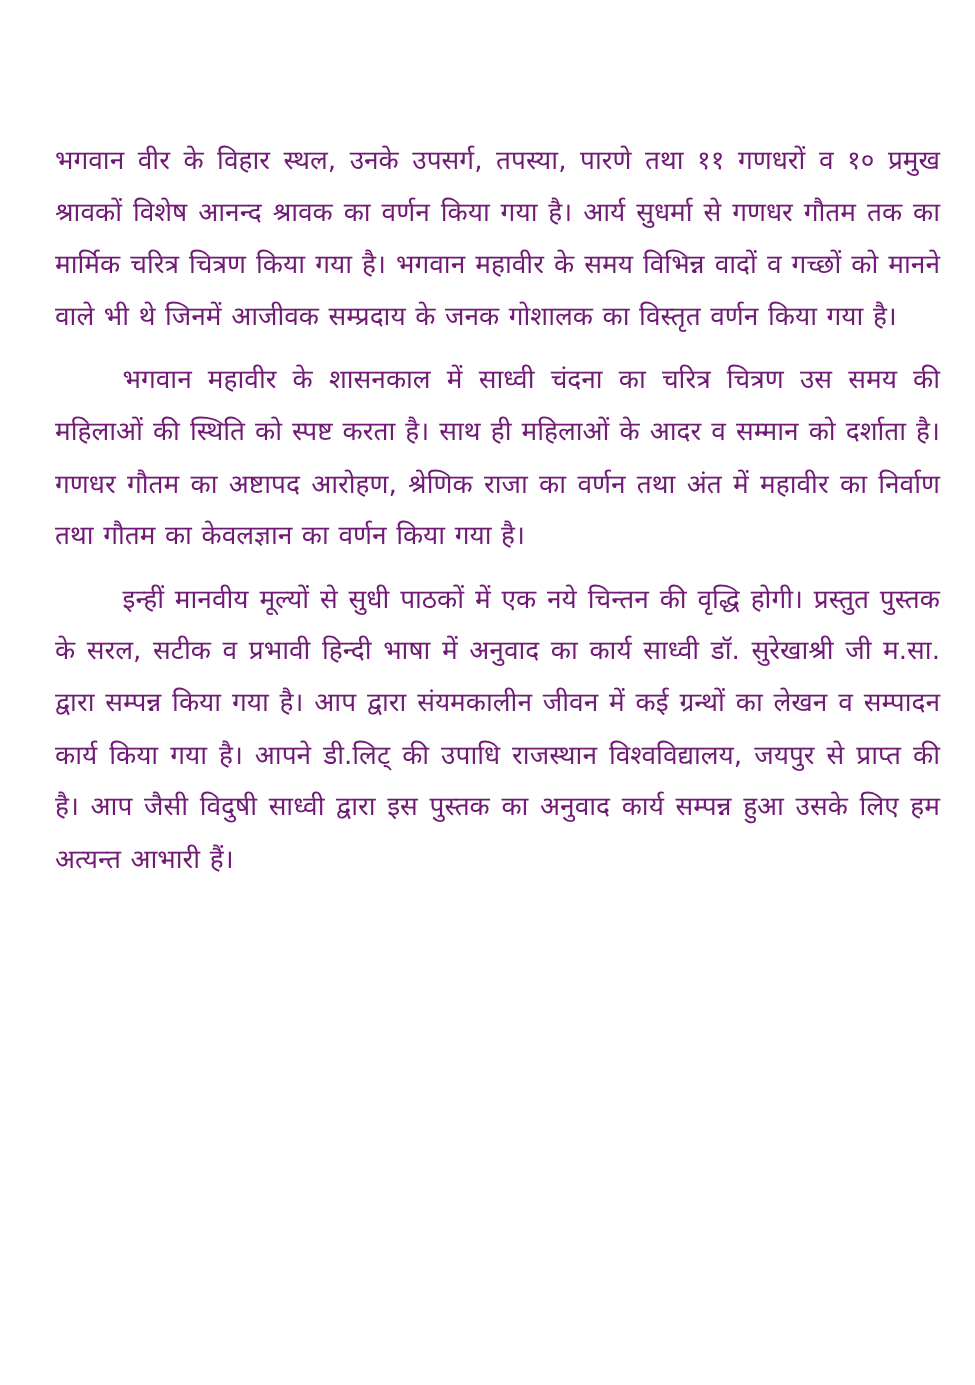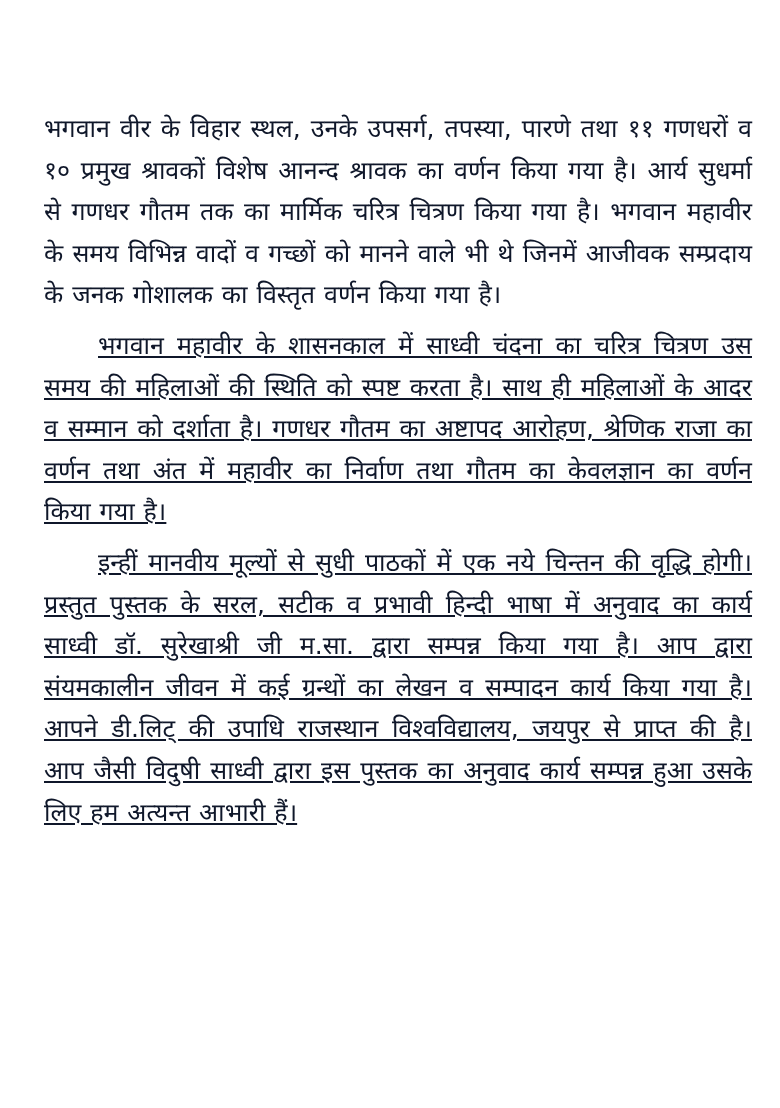--- a/index.html
+++ b/index.html
@@ -11,34 +11,33 @@
       width: 780px;
       height: 1108px;
       overflow: hidden;
       position: relative;
     }
     .page {
       position: absolute;
       left: 44px;
       top: 108px;
       width: 708px;
-      color: #0f172a;
+      color: #701a75;
       font-family: "DejaVu Sans", "Liberation Sans", sans-serif;
-      font-size: 25px;
+      font-size: 21px;
       line-height: 41.6px;
     }
     .para {
       margin: 0 0 9px 0;
       text-align: justify;
       text-align-last: left;
       word-spacing: 1px;
     }
     .para.indent {
       text-indent: 54px;
-      text-decoration: underline;
     }
   </style>
 </head>
 <body>
 
 <div class="page">
   <p class="para">भगवान वीर के विहार स्थल, उनके उपसर्ग, तपस्या, पारणे तथा ११ गणधरों व १० प्रमुख श्रावकों विशेष आनन्द श्रावक का वर्णन किया गया है। आर्य सुधर्मा से गणधर गौतम तक का मार्मिक चरित्र चित्रण किया गया है। भगवान महावीर के समय विभिन्न वादों व गच्छों को मानने वाले भी थे जिनमें आजीवक सम्प्रदाय के जनक गोशालक का विस्तृत वर्णन किया गया है।</p>
   <p class="para indent">भगवान महावीर के शासनकाल में साध्वी चंदना का चरित्र चित्रण उस समय की महिलाओं की स्थिति को स्पष्ट करता है। साथ ही महिलाओं के आदर व सम्मान को दर्शाता है। गणधर गौतम का अष्टापद आरोहण, श्रेणिक राजा का वर्णन तथा अंत में महावीर का निर्वाण तथा गौतम का केवलज्ञान का वर्णन किया गया है।</p>
   <p class="para indent">इन्हीं मानवीय मूल्यों से सुधी पाठकों में एक नये चिन्तन की वृद्धि होगी। प्रस्तुत पुस्तक के सरल, सटीक व प्रभावी हिन्दी भाषा में अनुवाद का कार्य साध्वी डॉ. सुरेखाश्री जी म.सा. द्वारा सम्पन्न किया गया है। आप द्वारा संयमकालीन जीवन में कई ग्रन्थों का लेखन व सम्पादन कार्य किया गया है। आपने डी.लिट् की उपाधि राजस्थान विश्वविद्यालय, जयपुर से प्राप्त की है। आप जैसी विदुषी साध्वी द्वारा इस पुस्तक का अनुवाद कार्य सम्पन्न हुआ उसके लिए हम अत्यन्त आभारी हैं।</p>
 </div>

